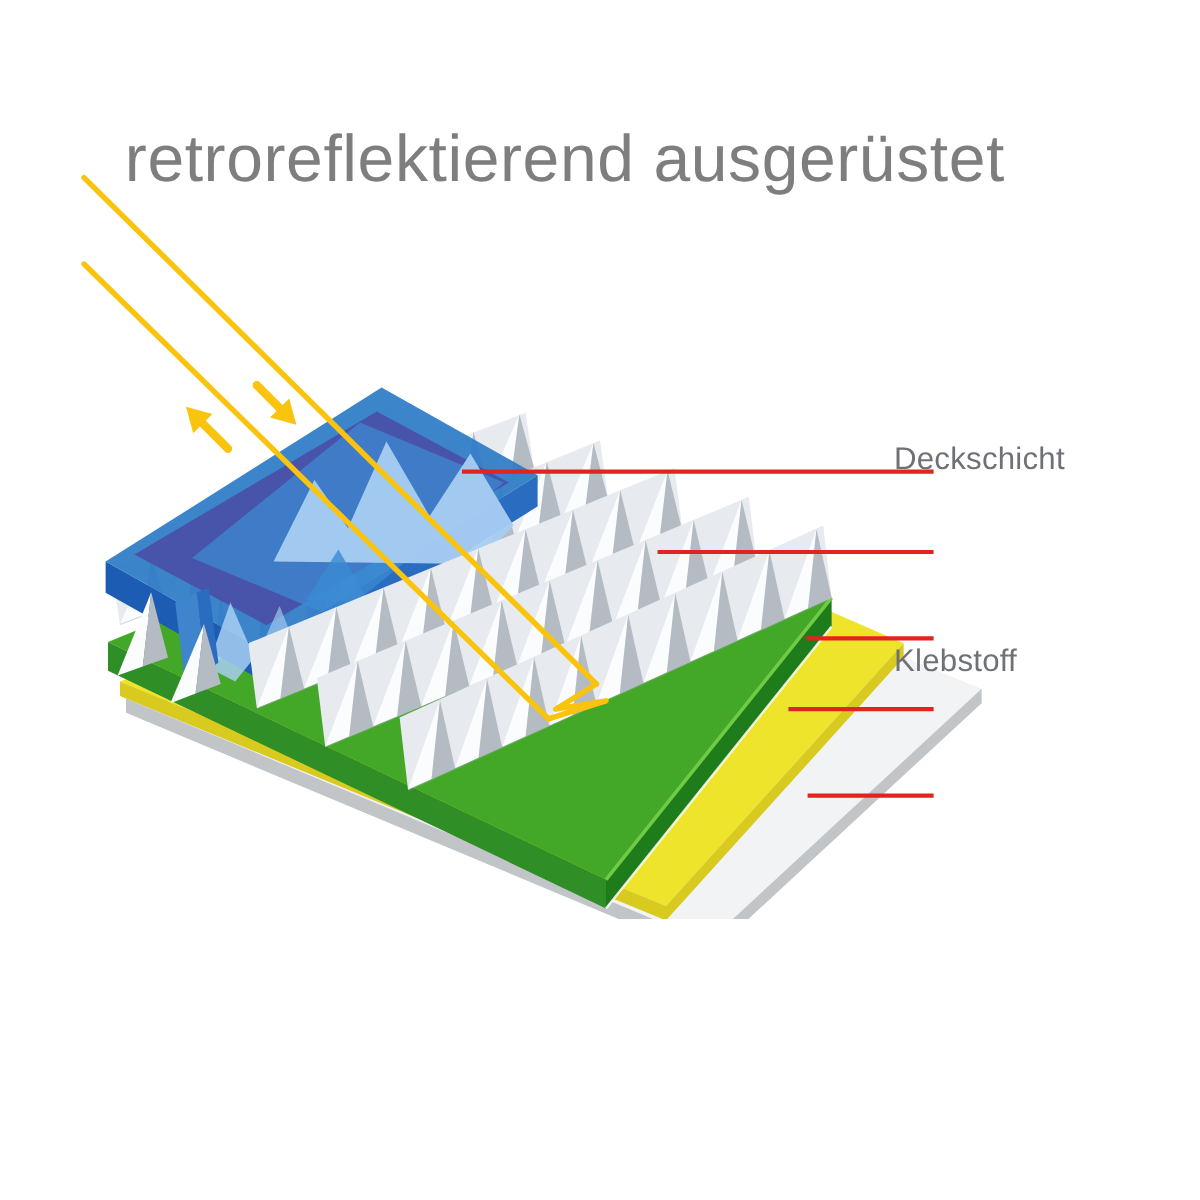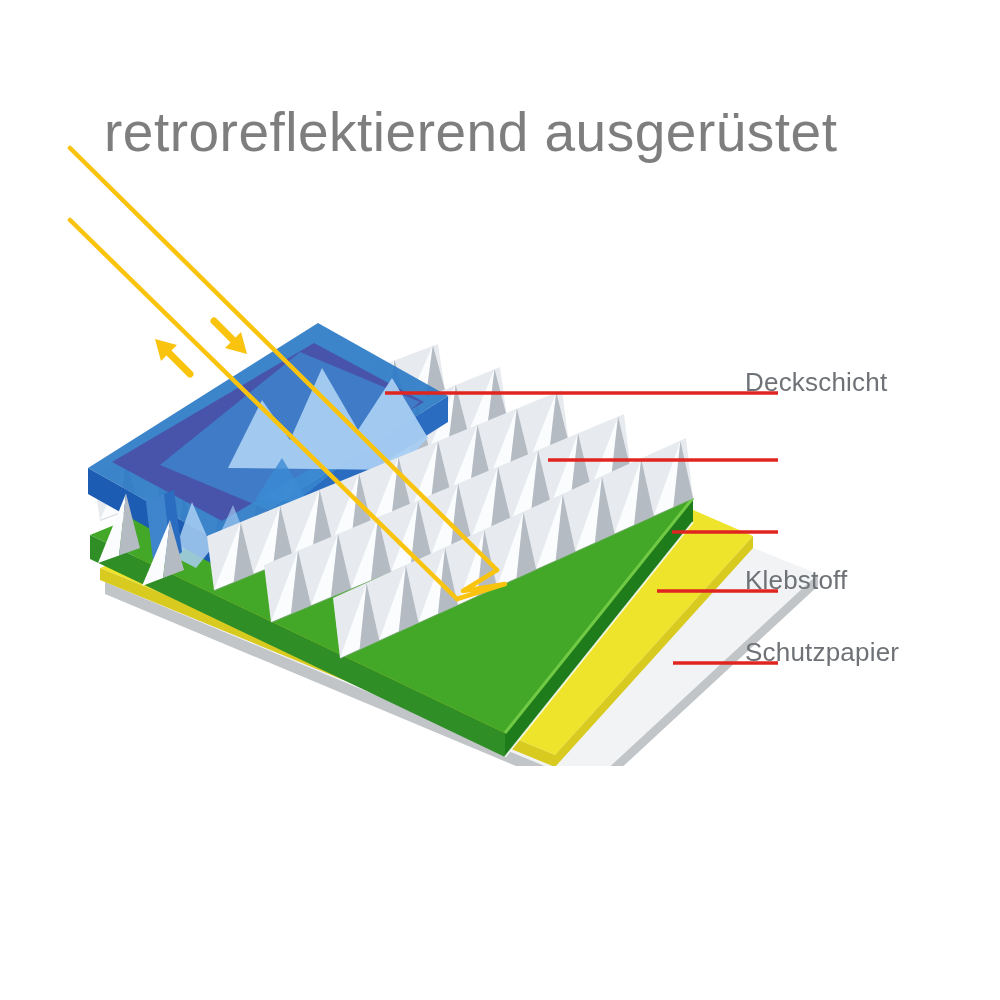--- a/index.html
+++ b/index.html
@@ -191,16 +191,15 @@
       <line x1="548" y1="460" x2="778" y2="460"></line>
       <line x1="672" y1="532" x2="778" y2="532"></line>
       <line x1="657" y1="591" x2="778" y2="591"></line>
       <line x1="673" y1="663" x2="778" y2="663"></line>
     </g>
   </svg>
 
   <div class="page-title">retroreflektierend ausgerüstet</div>
 
   <div class="layer-label" style="top:367px">Deckschicht</div>
-  <div class="layer-label" style="top:565px">Klebstoff</div>
-  <div class="layer-label" style="top:637px">Schutzpapier</div>
+  <div class="layer-label" style="top:535px">Klebstoff</div>
 
 </div>
 
 </body></html>

